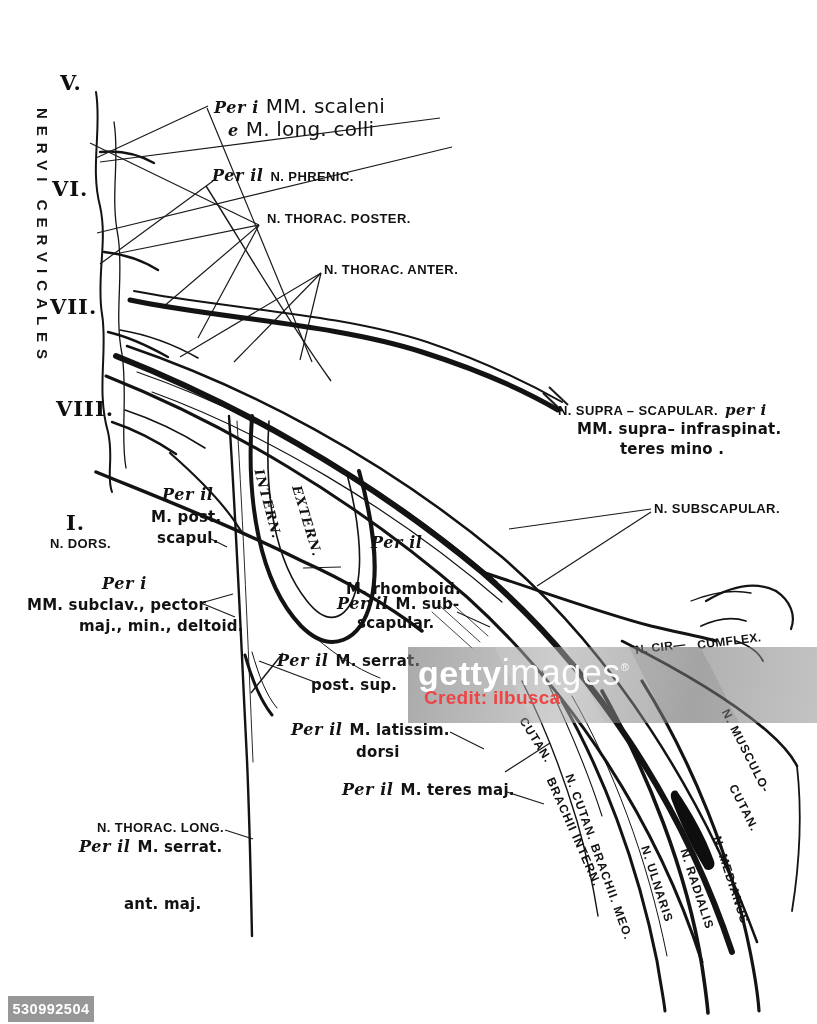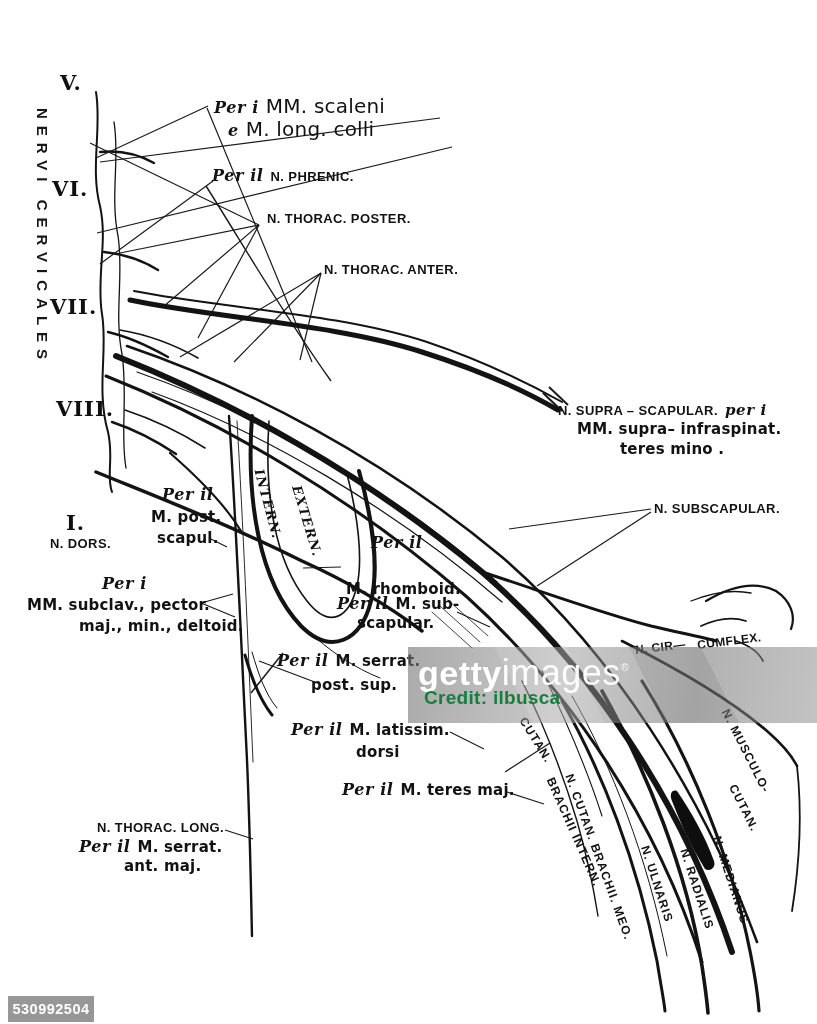--- a/index.html
+++ b/index.html
@@ -22,21 +22,21 @@
        font-weight:700;font-size:15px;letter-spacing:7px;white-space:nowrap;color:#161616;}
   
   .wmband{position:absolute;left:408px;top:647px;width:409px;height:76px;
       background:linear-gradient(100deg,rgba(118,118,118,.62) 0%,rgba(148,148,148,.50) 38%,rgba(122,122,122,.58) 70%,rgba(140,140,140,.52) 100%);}
   .wmband::before{content:"";position:absolute;inset:0;
       background:linear-gradient(63deg,transparent 28%,rgba(255,255,255,.10) 28%,rgba(255,255,255,.10) 44%,transparent 44%,transparent 58%,rgba(0,0,0,.08) 58%,rgba(0,0,0,.08) 74%,transparent 74%);}
   .wmline1{position:absolute;left:418px;top:652px;color:#fff;white-space:nowrap;}
   .wm-bold{font-weight:700;font-size:34px;letter-spacing:.5px;}
   .wm-reg{font-weight:400;font-size:36px;letter-spacing:.5px;opacity:.96;}
   .wm-r{font-size:11px;vertical-align:14px;opacity:.9;}
-  .wmcredit{position:absolute;left:424px;top:687px;color:#15803d;font-weight:700;font-size:19px;letter-spacing:.3px;}
+  .wmcredit{position:absolute;left:424px;top:687px;color:#ef4444;font-weight:700;font-size:19px;letter-spacing:.3px;}
   .idchip{position:absolute;left:8px;top:996px;width:86px;height:26px;line-height:26px;
       background:rgba(128,128,128,.82);color:#fff;font-weight:700;font-size:14.5px;
       letter-spacing:.5px;text-align:center;}
 </style>
 </head>
 <body>
 
 <div class="stage">
 
   <svg width="817" height="1024" viewBox="0 0 817 1024">
@@ -184,21 +184,21 @@
   <div class="lbl big" style="left:356px;top:743px;">dorsi</div>
 
   <div class="lbl" style="left:342px;top:780px;">
     <span class="pre">Per il</span><span class="big">M. teres maj.</span>
   </div>
 
   <div class="lbl" style="left:97px;top:820px;">N. THORAC. LONG.</div>
   <div class="lbl" style="left:79px;top:837px;">
     <span class="pre">Per il</span><span class="big">M. serrat.</span>
   </div>
-  <div class="lbl big" style="left:124px;top:857px;">ant. maj.</div>
+  <div class="lbl big" style="left:124px;top:895px;">ant. maj.</div>
 
   <div class="lbl" style="left:635px;top:640px;transform:rotate(-7deg);font-size:12px;">N. CIR—</div>
   <div class="lbl" style="left:697px;top:634px;transform:rotate(-7deg);font-size:12px;">CUMFLEX.</div>
 
   <div class="lbl rot rotit" style="left:268px;top:504px;transform:translate(-50%,-50%) rotate(75deg);">INTERN.</div>
   <div class="lbl rot rotit" style="left:307px;top:521px;transform:translate(-50%,-50%) rotate(73deg);">EXTERN.</div>
   <div class="lbl rot" style="left:536px;top:740px;transform:translate(-50%,-50%) rotate(58deg);">CUTAN.</div>
   <div class="lbl rot" style="left:574px;top:832px;transform:translate(-50%,-50%) rotate(66deg);">BRACHII  INTERN.</div>
   <div class="lbl rot" style="left:599px;top:857px;transform:translate(-50%,-50%) rotate(70deg);">N. CUTAN. BRACHII. MEO.</div>
   <div class="lbl rot" style="left:657px;top:884px;transform:translate(-50%,-50%) rotate(72deg);">N. ULNARIS</div>

